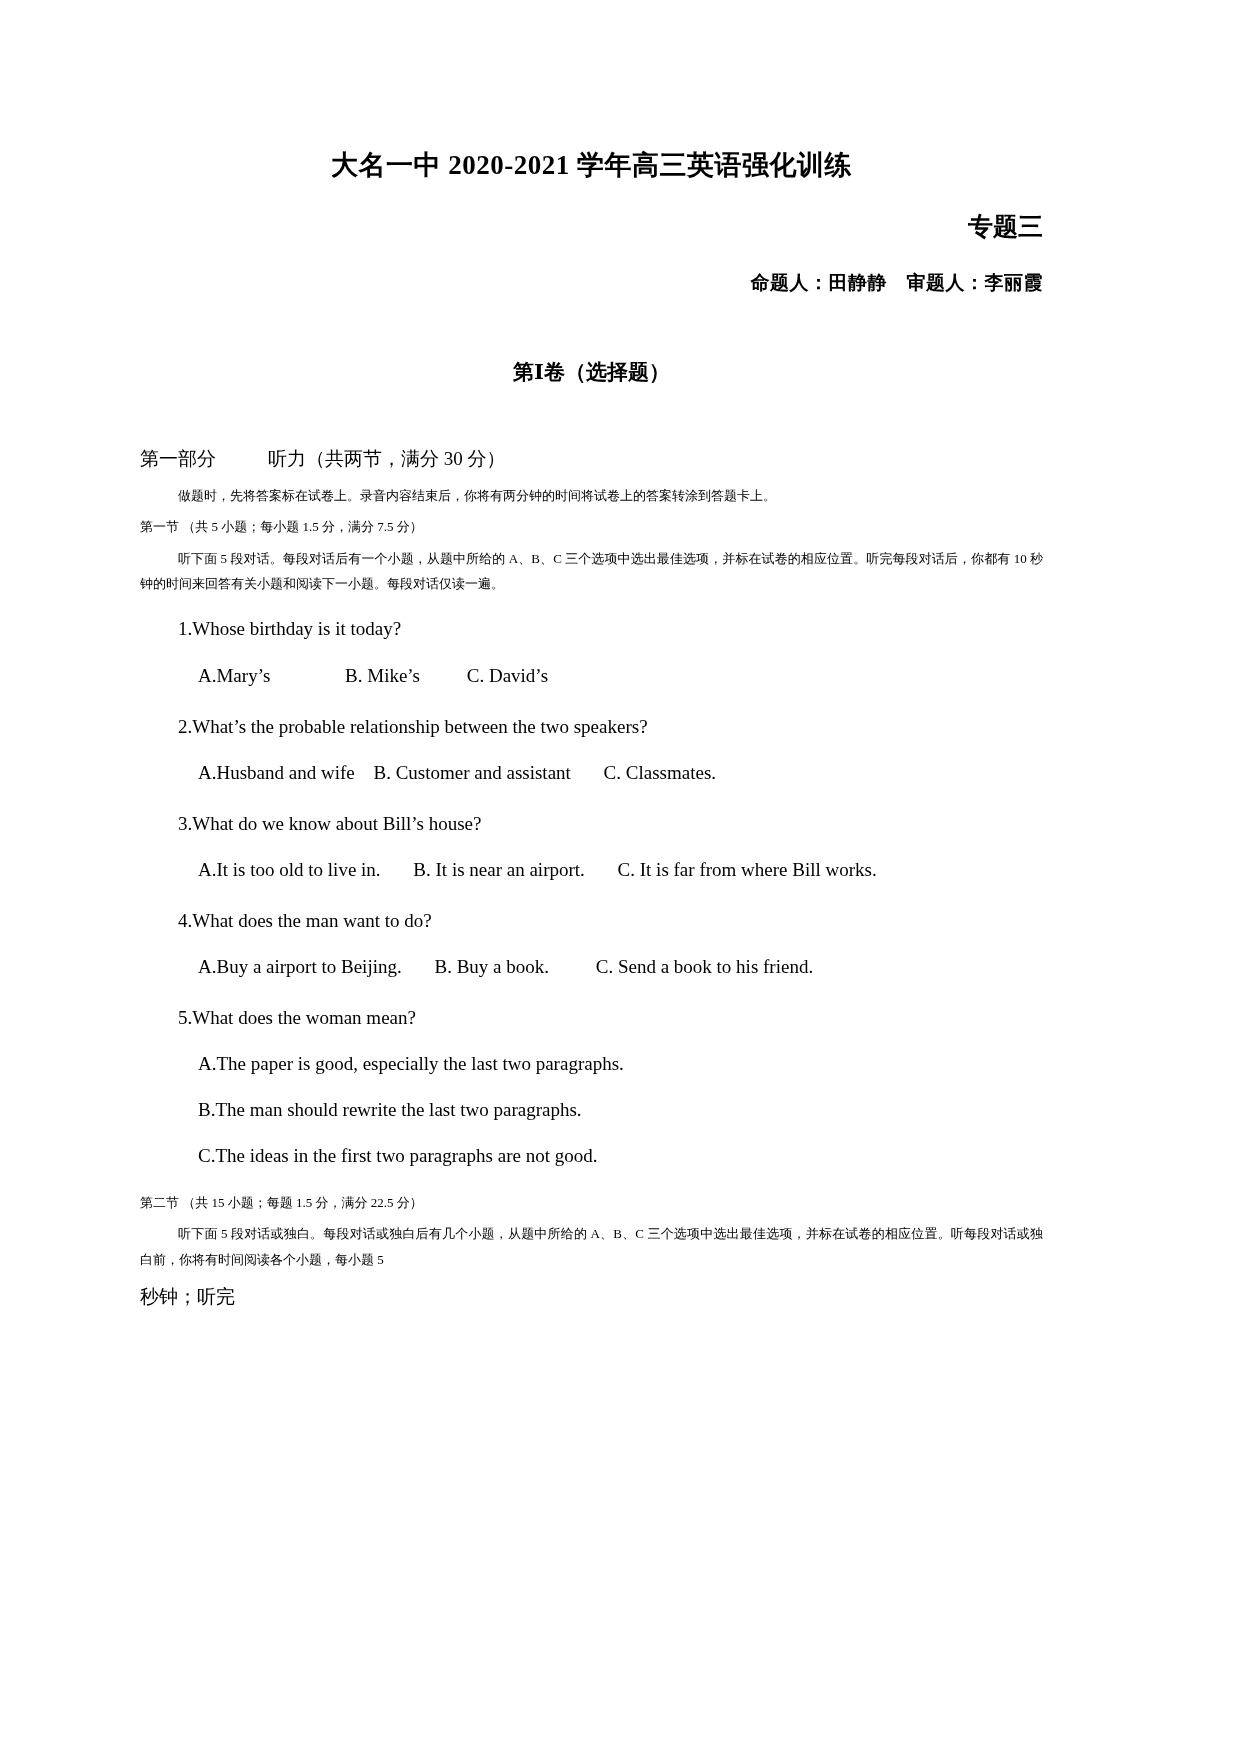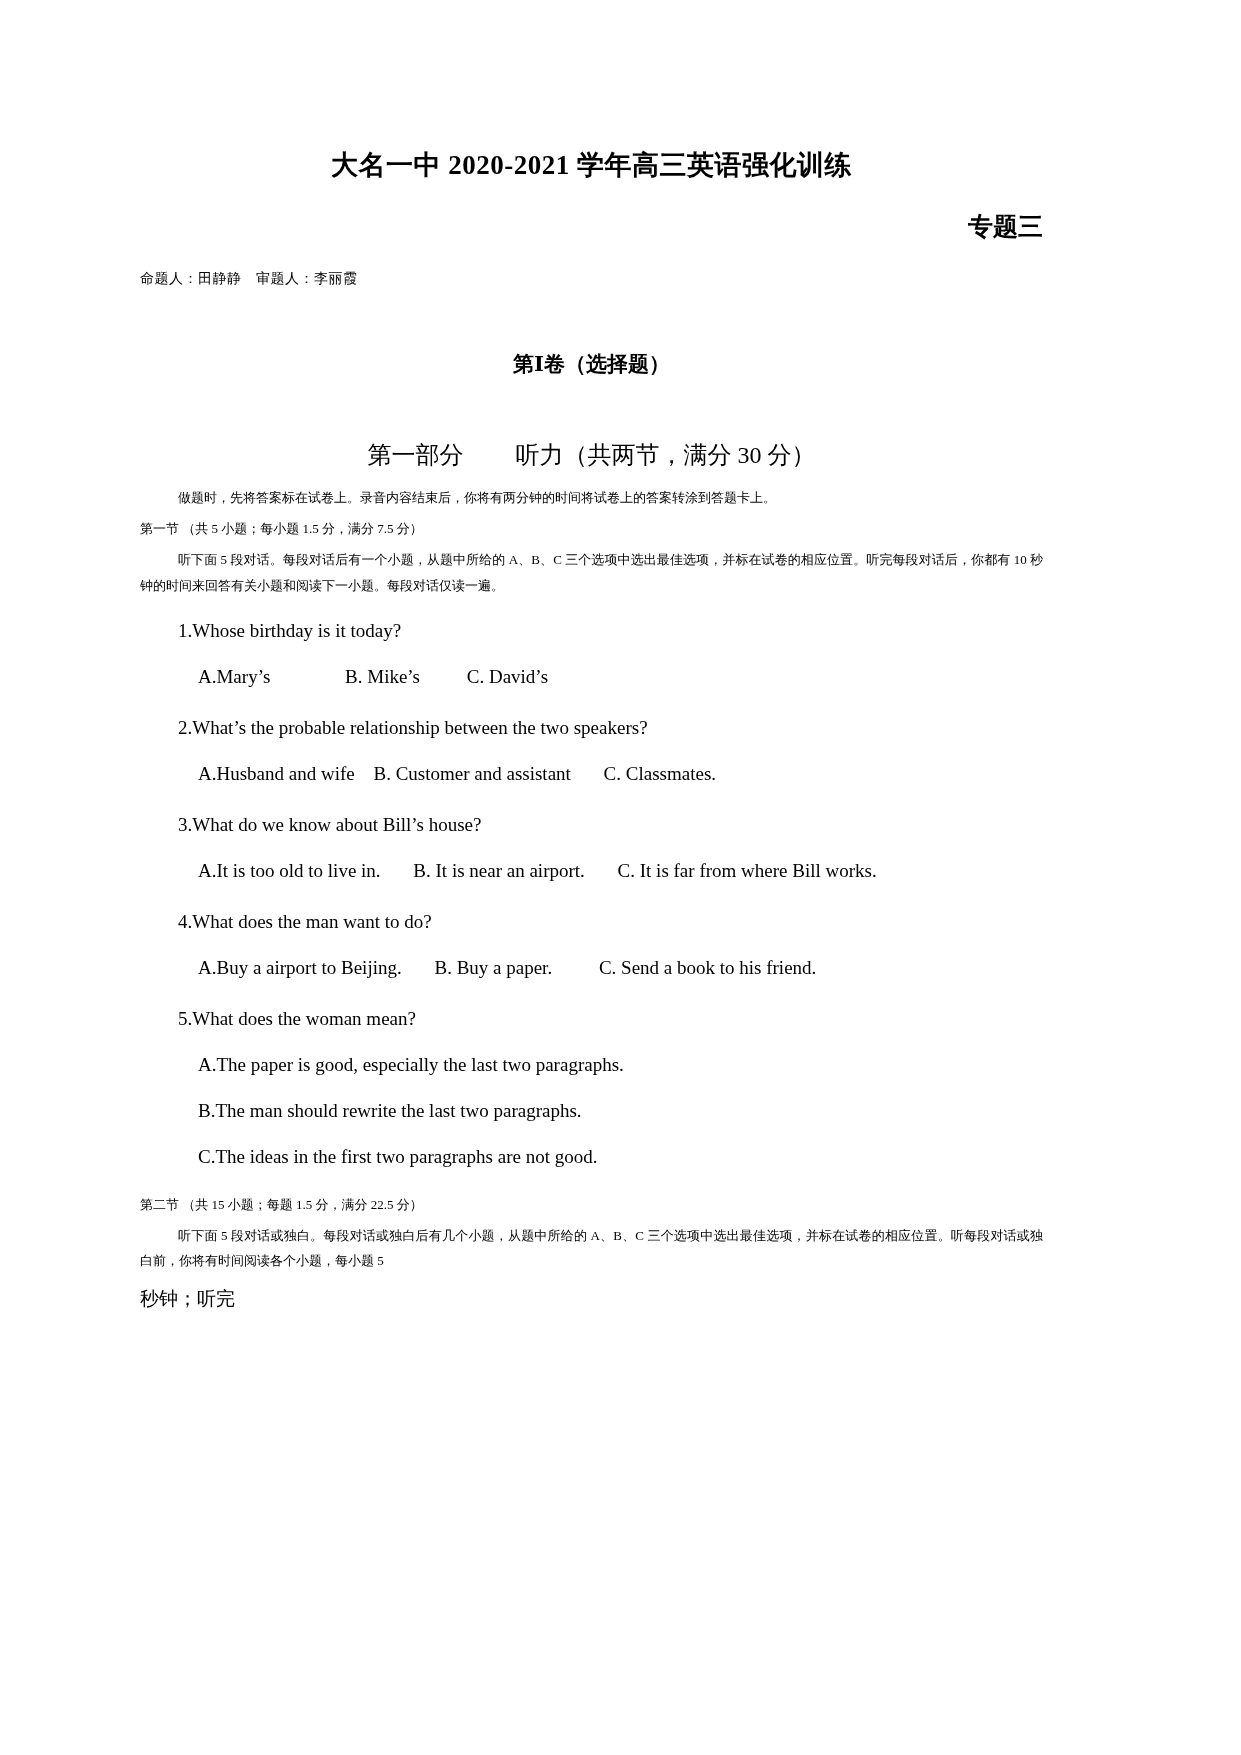--- a/index.html
+++ b/index.html
@@ -29,36 +29,36 @@
     line-height: 1.5;
   }
   .doc-subtitle {
     text-align: right;
     font-size: 25px;
     font-weight: bold;
     margin: 22px 0 0 0;
     line-height: 1.5;
   }
   .authors {
-    text-align: left;
-    font-size: 14px;
+    text-align: right;
+    font-size: 19px;
     margin: 25px 0 0 0;
     letter-spacing: 0.5px;
+    font-weight: bold;
   }
   .section-heading {
     text-align: center;
     font-size: 21px;
     font-weight: bold;
     margin: 62px 0 0 0;
   }
   .part-line {
-    font-size: 24px;
+    font-size: 19px;
     margin: 55px 0 0 0;
     line-height: 1.9;
-    text-align: center;
   }
   .part-line .gap {
     display: inline-block;
     width: 52px;
   }
   p.body-text {
     font-size: 13px;
     line-height: 1.95;
     margin: 6px 0 0 0;
     text-align: justify;
@@ -127,21 +127,21 @@
   <p class="q"><span>3.</span><span>What do we know about Bill’s house?</span></p>
   <p class="opt">
     <span>A.It is too old to live in.</span><span class="sp4"></span>
     <span>B. It is near an airport.</span><span class="sp4"></span>
     <span>C. It is far from where Bill works.</span>
   </p>
 
   <p class="q"><span>4.</span><span>What does the man want to do?</span></p>
   <p class="opt">
     <span>A.Buy a airport to Beijing.</span><span class="sp4"></span>
-    <span>B. Buy a paper.</span><span class="sp6"></span>
+    <span>B. Buy a book.</span><span class="sp6"></span>
     <span>C. Send a book to his friend.</span>
   </p>
 
   <p class="q"><span>5.</span><span>What does the woman mean?</span></p>
   <p class="opt">A.The paper is good, especially the last two paragraphs.</p>
   <p class="opt">B.The man should rewrite the last two paragraphs.</p>
   <p class="opt">C.The ideas in the first two paragraphs are not good.</p>
 
   <p class="body-text" style="margin-top:16px;">第二节 （共 15 小题；每题 1.5 分，满分 22.5 分）</p>
 

